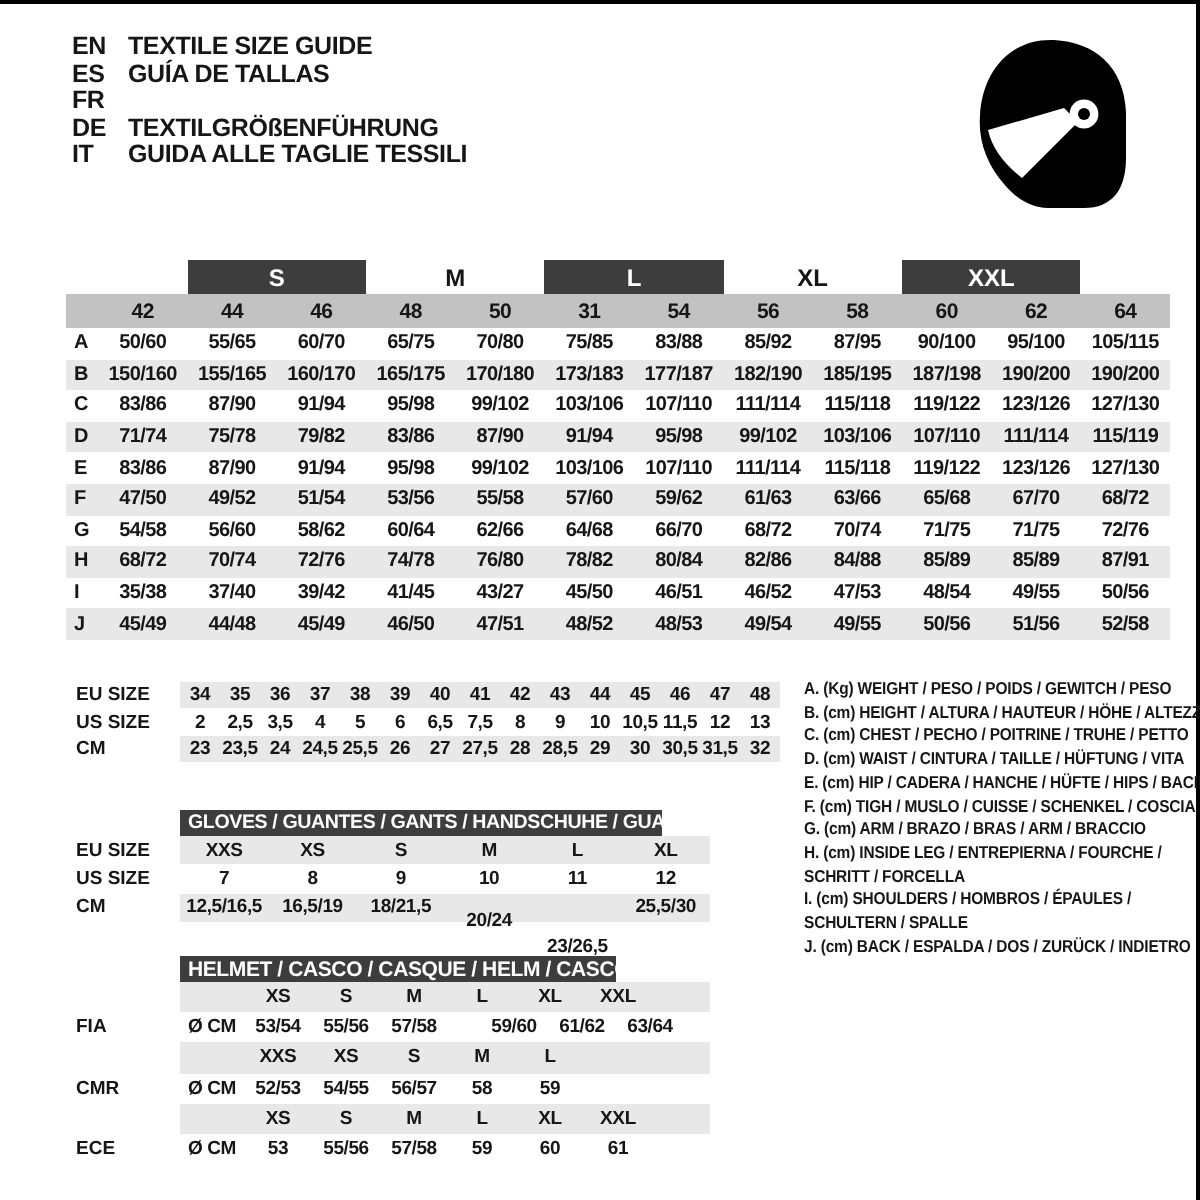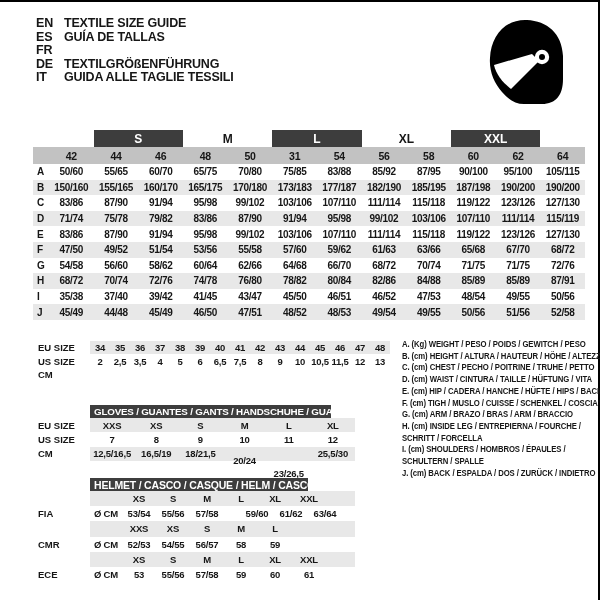--- a/index.html
+++ b/index.html
@@ -240,21 +240,21 @@
         <div class="m-cell">85/89</div>
         <div class="m-cell">85/89</div>
         <div class="m-cell">87/91</div>
       </div>
       <div class="m-grid m-row">
         <div class="m-label">I</div>
         <div class="m-cell">35/38</div>
         <div class="m-cell">37/40</div>
         <div class="m-cell">39/42</div>
         <div class="m-cell">41/45</div>
-        <div class="m-cell">43/47</div>
+        <div class="m-cell">43/27</div>
         <div class="m-cell">45/50</div>
         <div class="m-cell">46/51</div>
         <div class="m-cell">46/52</div>
         <div class="m-cell">47/53</div>
         <div class="m-cell">48/54</div>
         <div class="m-cell">49/55</div>
         <div class="m-cell">50/56</div>
       </div>
       <div class="m-grid m-row stripe">
         <div class="m-label">J</div>
@@ -309,20 +309,37 @@
           <div class="l-cell" style="width: 20px; flex: 0 0 auto;">9</div>
           <div class="l-cell" style="width: 20px; flex: 0 0 auto;">10</div>
           <div class="l-cell" style="width: 20px; flex: 0 0 auto;">10,5</div>
           <div class="l-cell" style="width: 20px; flex: 0 0 auto;">11,5</div>
           <div class="l-cell" style="width: 20px; flex: 0 0 auto;">12</div>
           <div class="l-cell" style="width: 20px; flex: 0 0 auto;">13</div>
         </div>
       </div>
       <div class="l-row">
         <div class="l-label">CM</div>
+        <div class="l-strip striped" style="width: 300px;">
+          <div class="l-cell" style="width: 20px; flex: 0 0 auto;">23</div>
+          <div class="l-cell" style="width: 20px; flex: 0 0 auto;">23,5</div>
+          <div class="l-cell" style="width: 20px; flex: 0 0 auto;">24</div>
+          <div class="l-cell" style="width: 20px; flex: 0 0 auto;">24,5</div>
+          <div class="l-cell" style="width: 20px; flex: 0 0 auto;">25,5</div>
+          <div class="l-cell" style="width: 20px; flex: 0 0 auto;">26</div>
+          <div class="l-cell" style="width: 20px; flex: 0 0 auto;">27</div>
+          <div class="l-cell" style="width: 20px; flex: 0 0 auto;">27,5</div>
+          <div class="l-cell" style="width: 20px; flex: 0 0 auto;">28</div>
+          <div class="l-cell" style="width: 20px; flex: 0 0 auto;">28,5</div>
+          <div class="l-cell" style="width: 20px; flex: 0 0 auto;">29</div>
+          <div class="l-cell" style="width: 20px; flex: 0 0 auto;">30</div>
+          <div class="l-cell" style="width: 20px; flex: 0 0 auto;">30,5</div>
+          <div class="l-cell" style="width: 20px; flex: 0 0 auto;">31,5</div>
+          <div class="l-cell" style="width: 20px; flex: 0 0 auto;">32</div>
+        </div>
       </div>
     </div>
 
   <div class="ltable" id="gloves">
     <div class="t-bar">GLOVES / GUANTES / GANTS / HANDSCHUHE / GUANTI</div>
   <div class="l-row">
         <div class="l-label">EU SIZE</div>
         <div class="l-strip striped" style="width: 265px;">
           <div class="l-cell" style="width: 44.16px; flex: 0 0 auto;">XXS</div>
           <div class="l-cell" style="width: 44.16px; flex: 0 0 auto;">XS</div>

